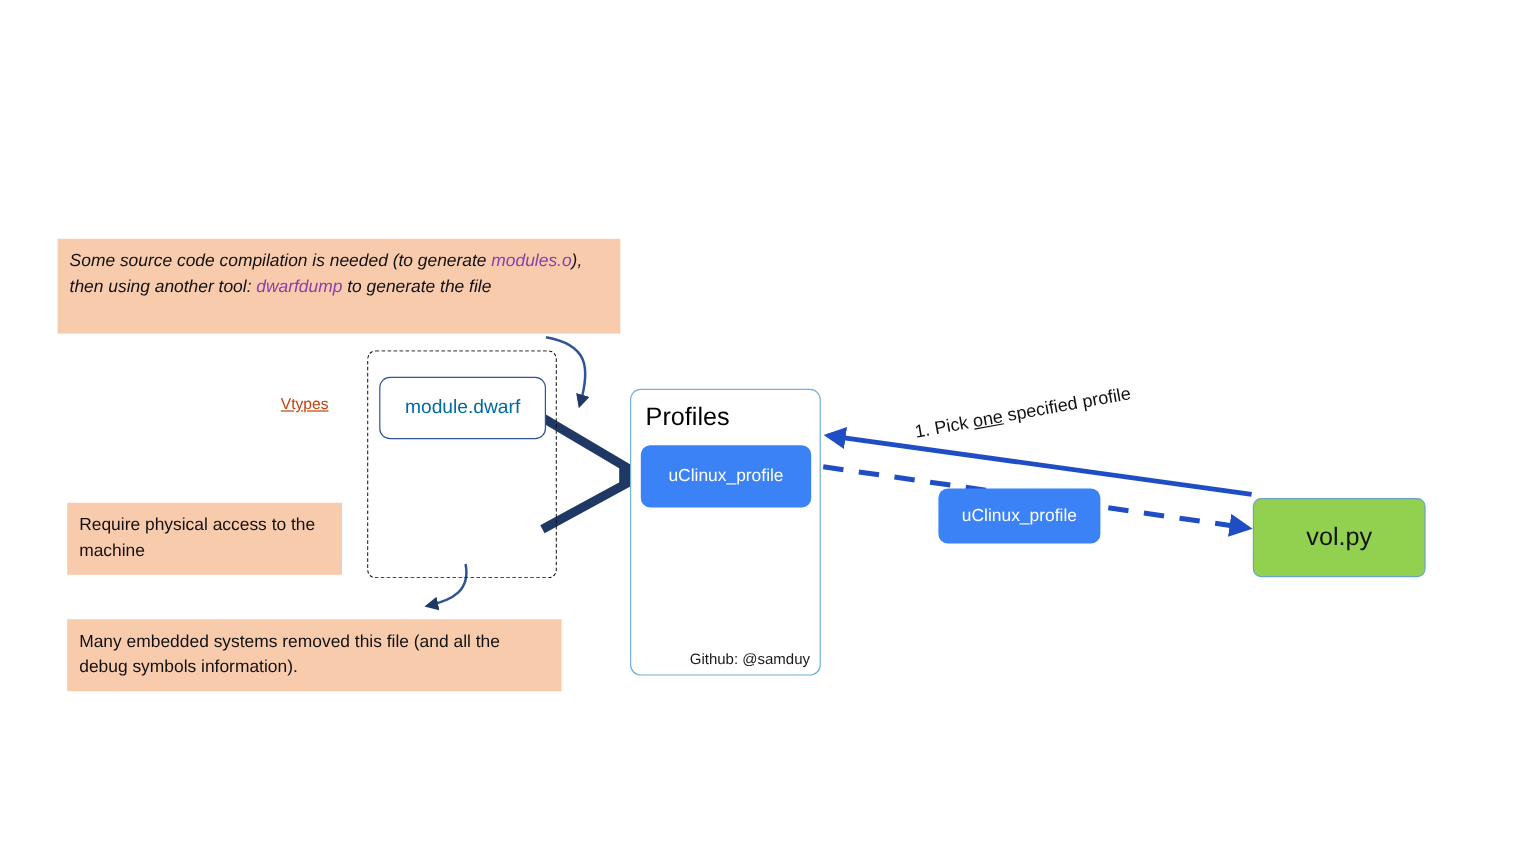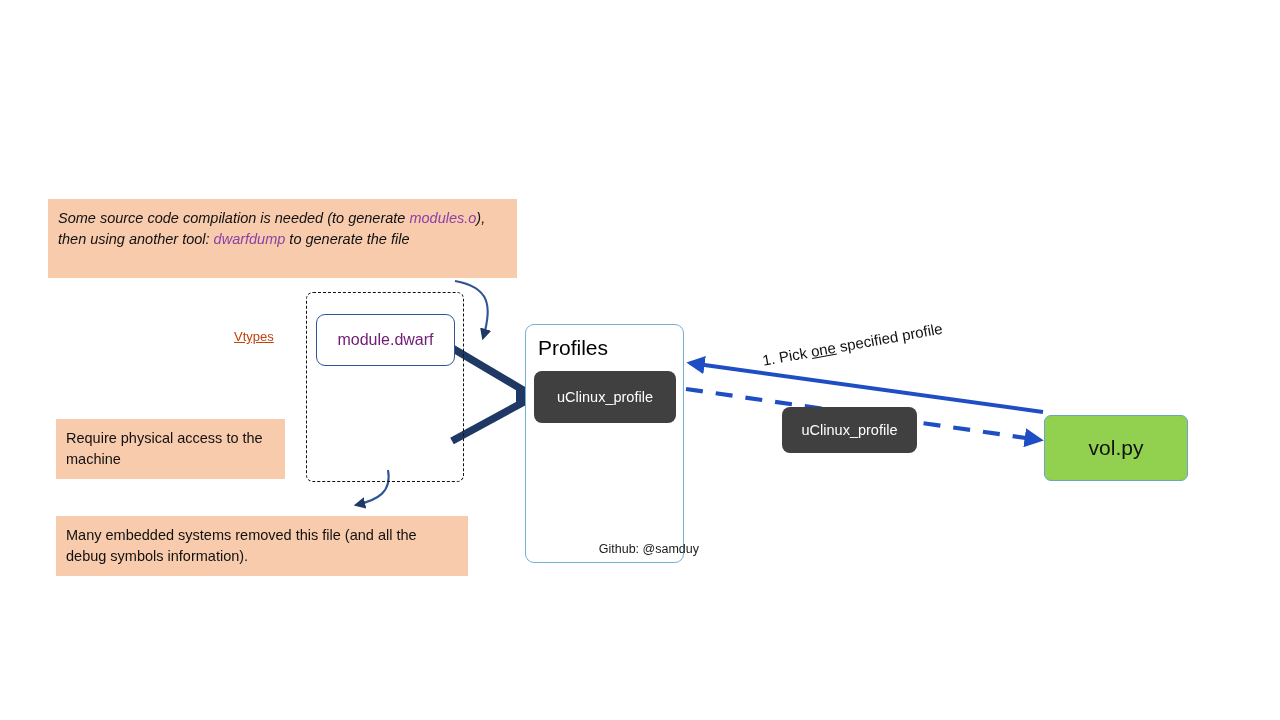--- a/index.html
+++ b/index.html
@@ -70,21 +70,21 @@
   
   .file-box {
     position: absolute;
     background: #ffffff;
     border: 1.6px solid #2f5597;
     border-radius: 9px;
     box-sizing: border-box;
     display: flex;
     align-items: center;
     justify-content: center;
-    color: #701a75;
+    color: #0369a1;
     font-size: 16px;
     z-index: 5;
   }
   #box-module-dwarf { left: 316px; top: 314px; width: 139px; height: 52px; }
   #box-system-map   { left: 316px; top: 412px; width: 139px; height: 52px; }
 
   
   #profiles-panel {
     position: absolute;
     left: 525px; top: 324px;
@@ -103,27 +103,26 @@
     z-index: 6;
   }
   #profiles-footer {
     position: absolute;
     left: 525px; top: 542px;
     width: 150px;
     text-align: right;
     font-size: 12.5px;
     color: #1a1a1a;
     z-index: 6;
-    padding-left: 24px;
   }
 
   
   .profile-chip {
     position: absolute;
-    background: #404040;
+    background: #3b82f6;
     border-radius: 8px;
     color: #ffffff;
     font-size: 14.5px;
     display: flex;
     align-items: center;
     justify-content: center;
     box-sizing: border-box;
   }
   #chip-in-panel  { left: 534px; top: 371px; width: 142px; height: 52px; z-index: 7; }
   #chip-floating  { left: 782px; top: 407px; width: 135px; height: 46px; z-index: 7; }

